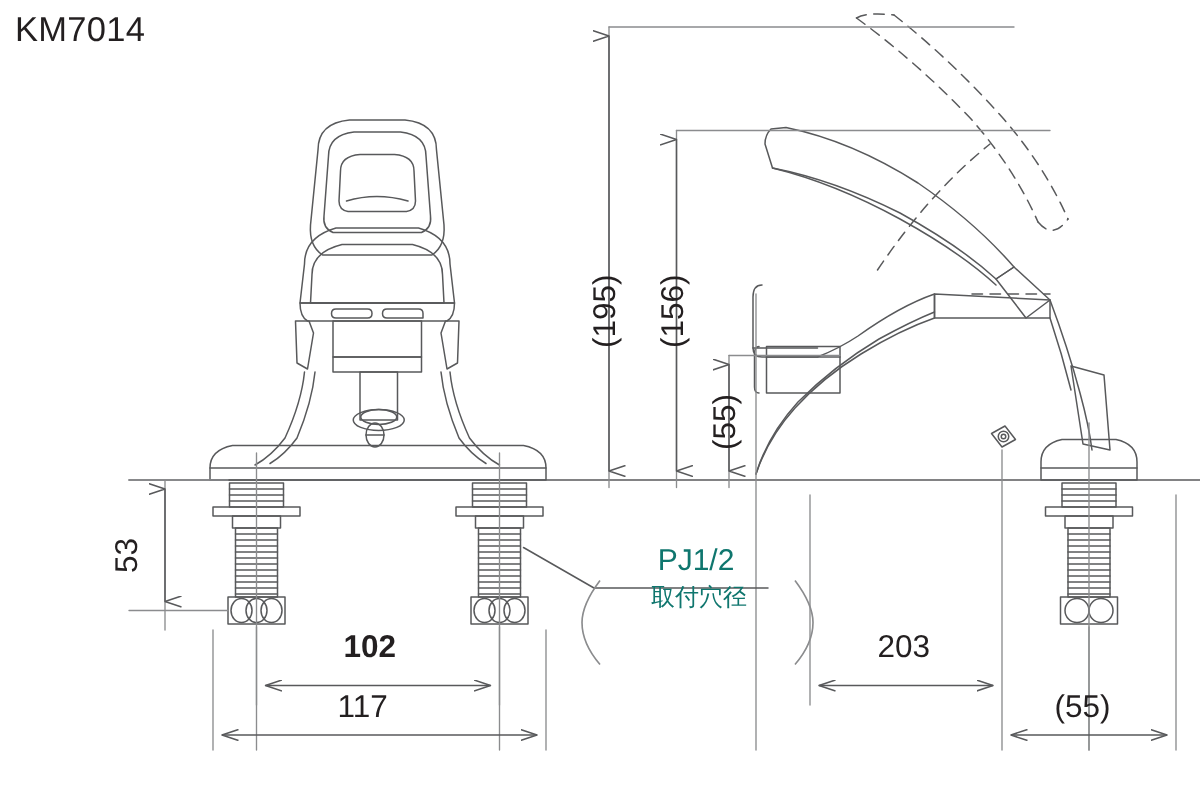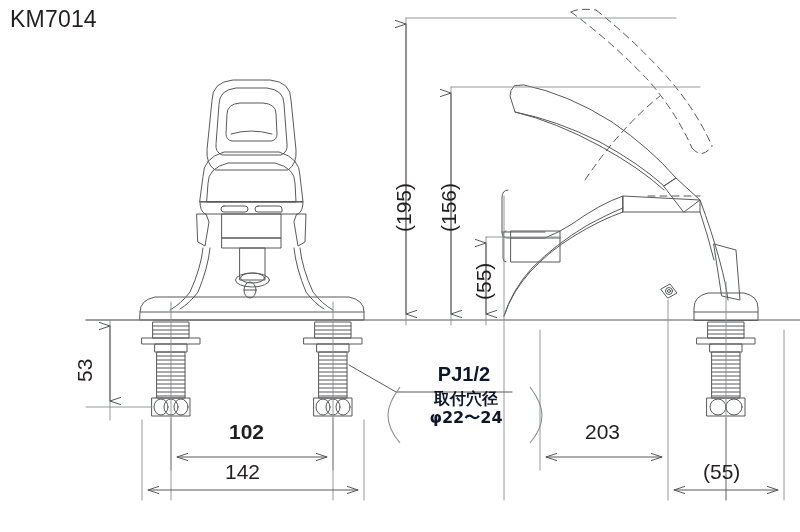--- a/index.html
+++ b/index.html
@@ -41,25 +41,24 @@
     white-space: nowrap;
     line-height: 1;
   }
   .dimtext.vert {
     transform-origin: 0 0;
     transform: rotate(-90deg);
   }
   .note {
     position: absolute;
     font-size: 20px;
-    color: #0f172a;
+    color: #0f766e;
     white-space: nowrap;
     line-height: 1.15;
     text-align: center;
-    font-weight: bold;
   }
   .note .jp {
     font-family: "DejaVu Sans", sans-serif;
     font-size: 16px;
   }
   .note .frac {
     display: block;
   }
 </style>
 </head>
@@ -263,33 +262,32 @@
   <div class="dimtext vert" style="left:393px; top:232px;">(195)</div>
 
   <div class="dimtext vert" style="left:438px; top:232px;">(156)</div>
 
   <div class="dimtext vert" style="left:473px; top:300px;">(55)</div>
 
   <div class="dimtext vert" style="left:74px; top:382px;">53</div>
 
   <div class="dimtext" style="left:229px; top:421px;font-weight:bold;">102</div>
 
-  <div class="dimtext" style="left:225px; top:461px;">142</div>
+  <div class="dimtext" style="left:225px; top:461px;">117</div>
 
   <div class="dimtext" style="left:585px; top:421px;">203</div>
 
   <div class="dimtext" style="left:703px; top:461px;">(55)</div>
 
   <div class="note" style="left:404px; top:363px; width:120px; text-align:center;">PJ1/2</div>
 
   <svg style="position:absolute; left:380px; top:385px; width:170px; height:60px;" viewBox="0 0 170 60">
     <g fill="none" stroke="#8b8c8e" stroke-width="1.1">
       <path d="M20,2 Q8,18 8,30 Q8,44 20,58"></path>
       <path d="M150,2 Q162,18 162,30 Q162,44 150,58"></path>
     </g>
   </svg>
 
   <div class="note" style="left:388px; top:386px; width:156px;">
     <span class="jp">取付穴径</span>
-    <span class="frac jp">φ22〜24</span>
   </div>
 
 </div>
 
 </body></html>

